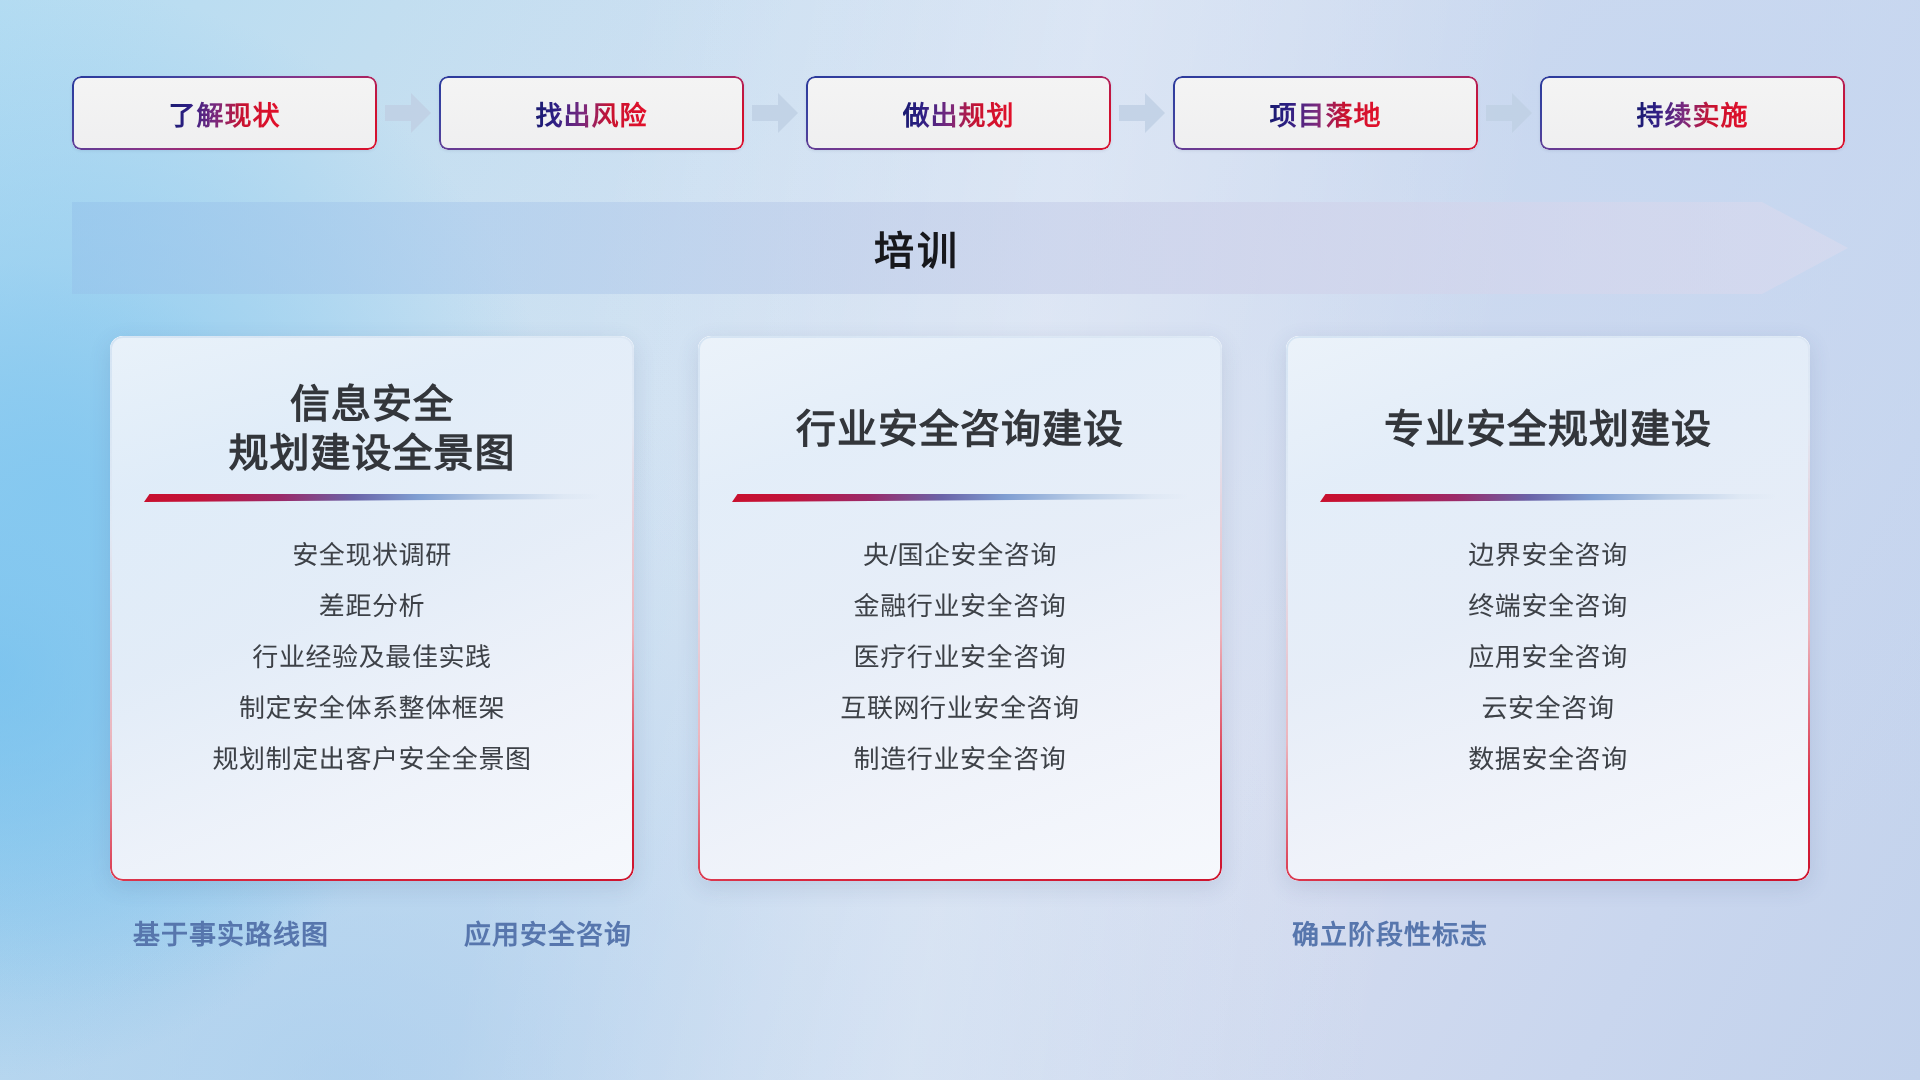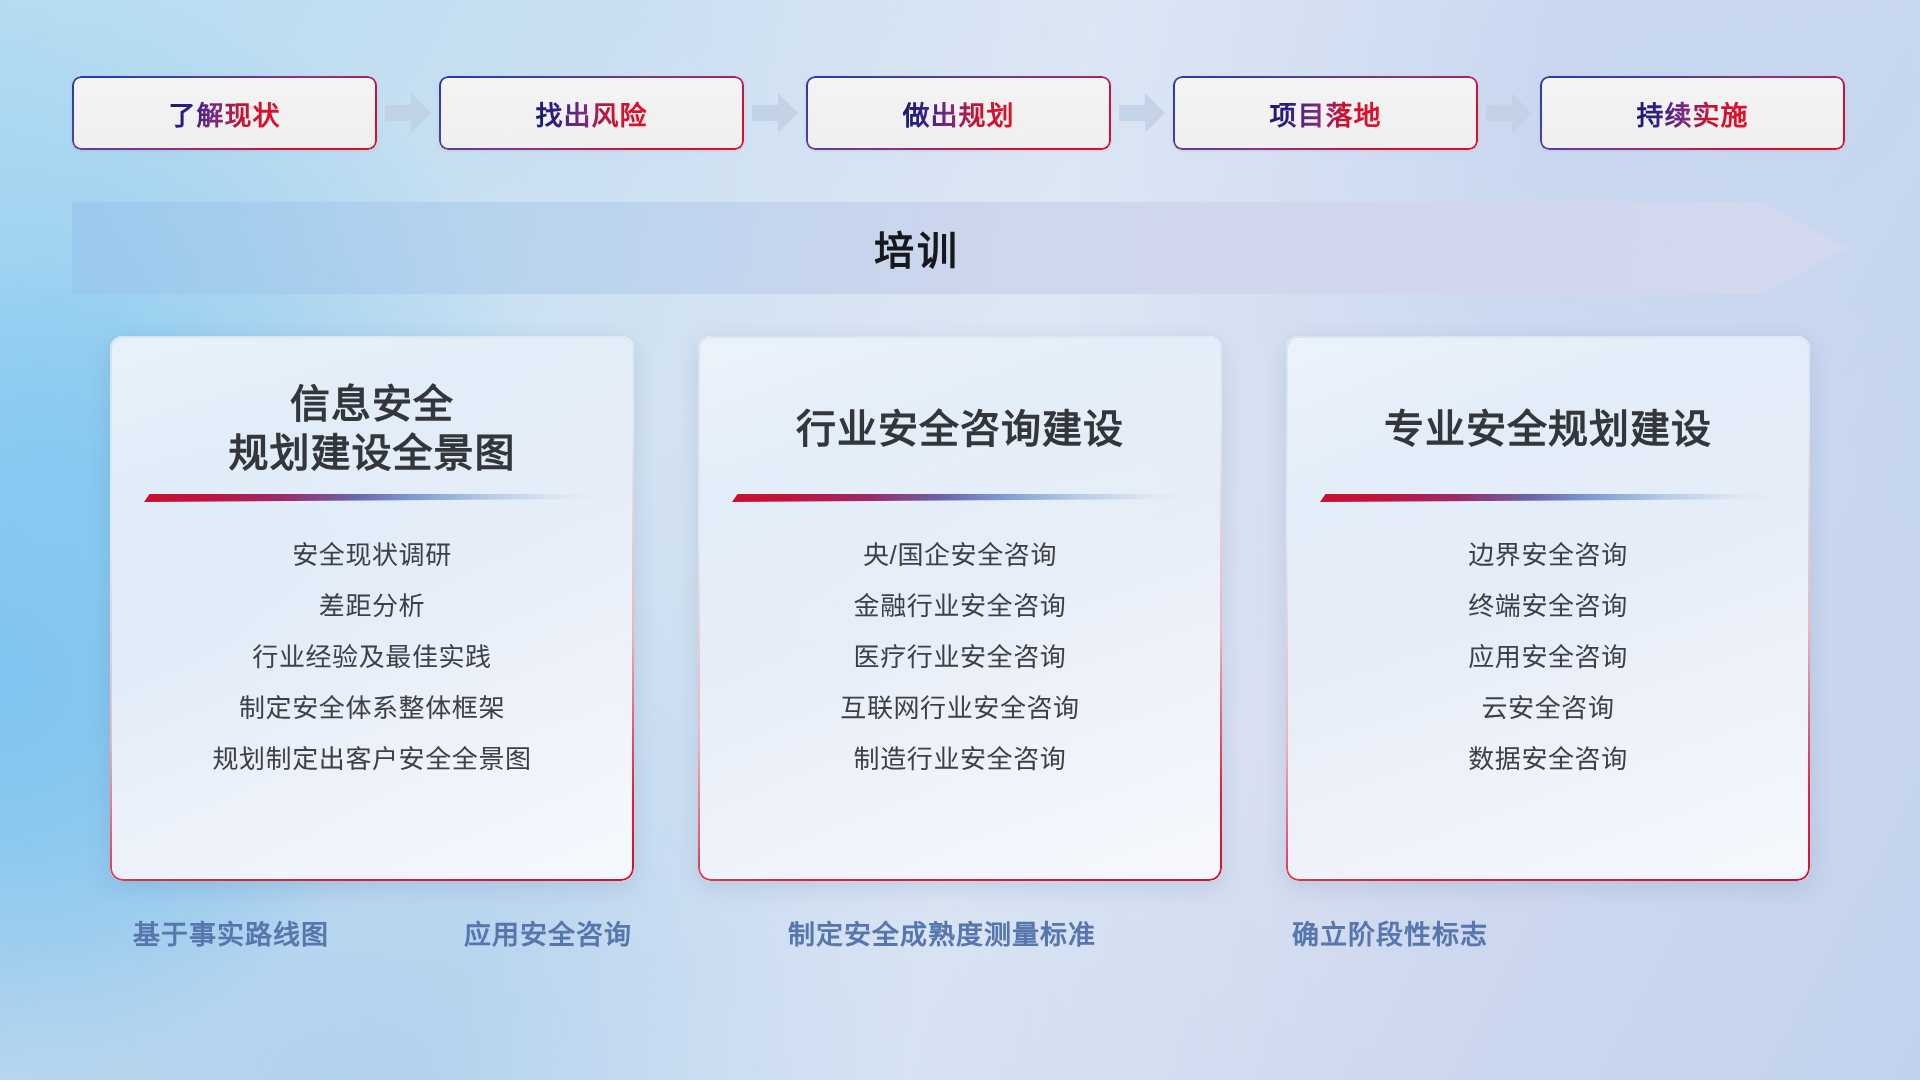--- a/index.html
+++ b/index.html
@@ -292,17 +292,16 @@
           <div class="card-item">应用安全咨询</div>
           <div class="card-item">云安全咨询</div>
           <div class="card-item">数据安全咨询</div>
         </div>
       </div>
     </div>
 
   <div class="footers" id="footers-row">
       <div class="footer-label" style="left: 133px;">基于事实路线图</div>
       <div class="footer-label" style="left: 464px;">应用安全咨询</div>
-      <div class="footer-label" style="left: 788px;">制定安全成熟度测量标准</div>
       <div class="footer-label" style="left: 1292px;">确立阶段性标志</div>
     </div>
 
 </div>
 
 </body></html>

